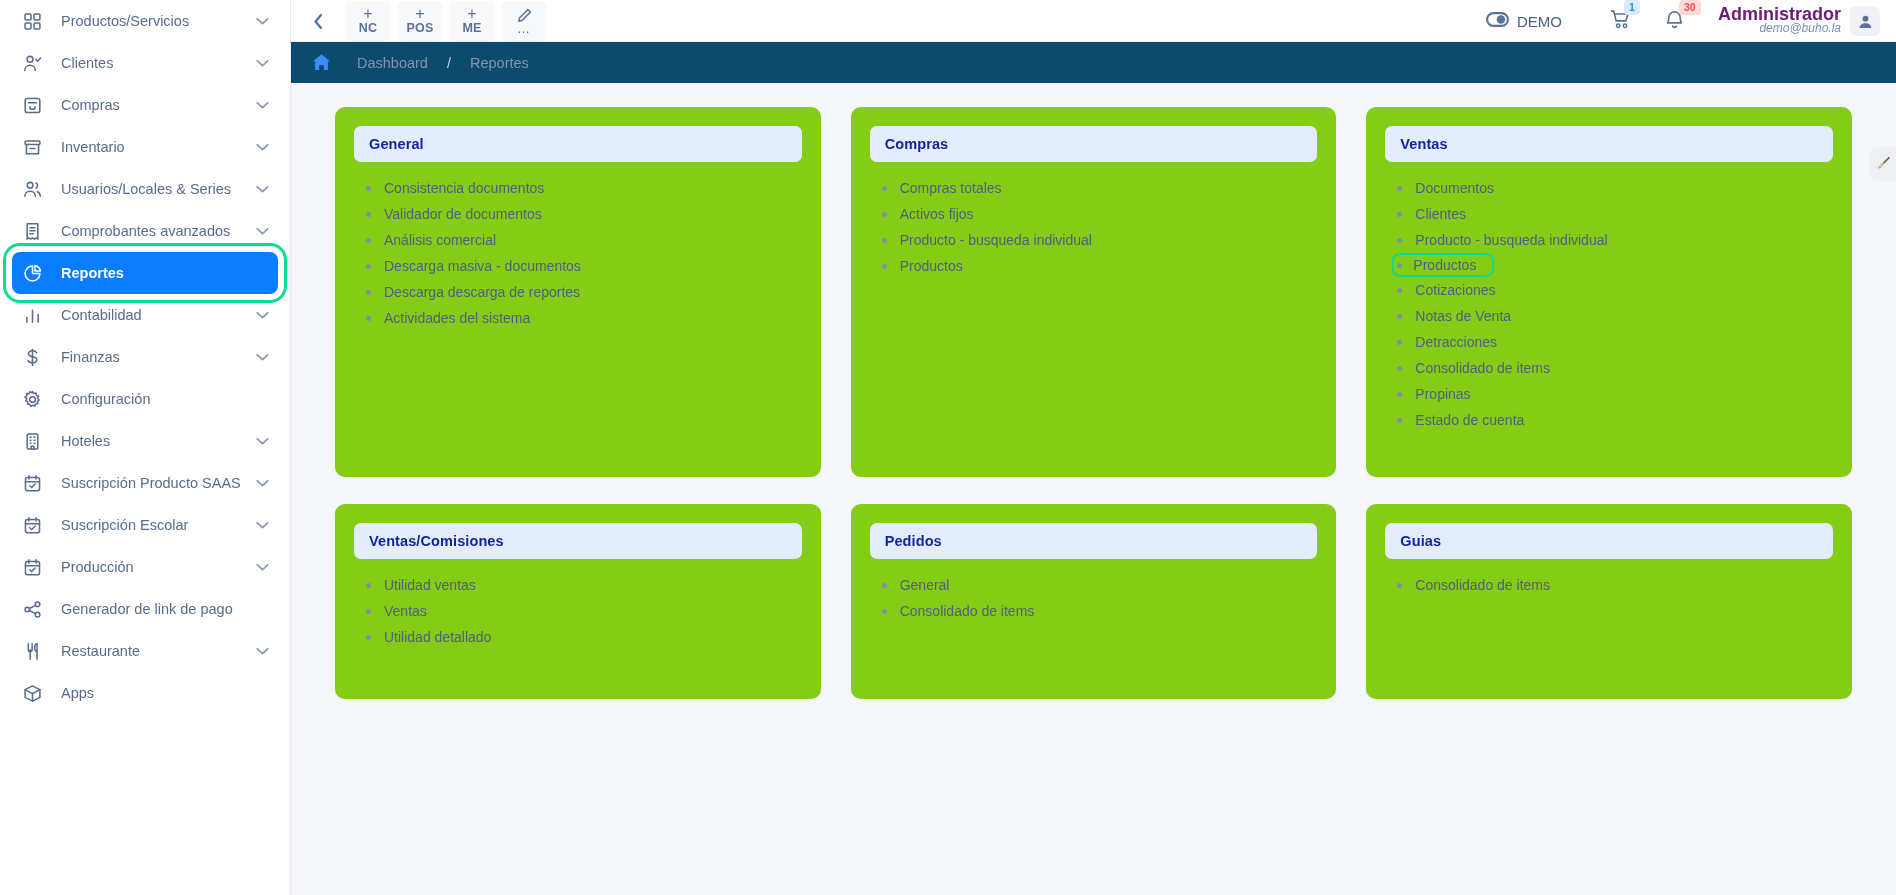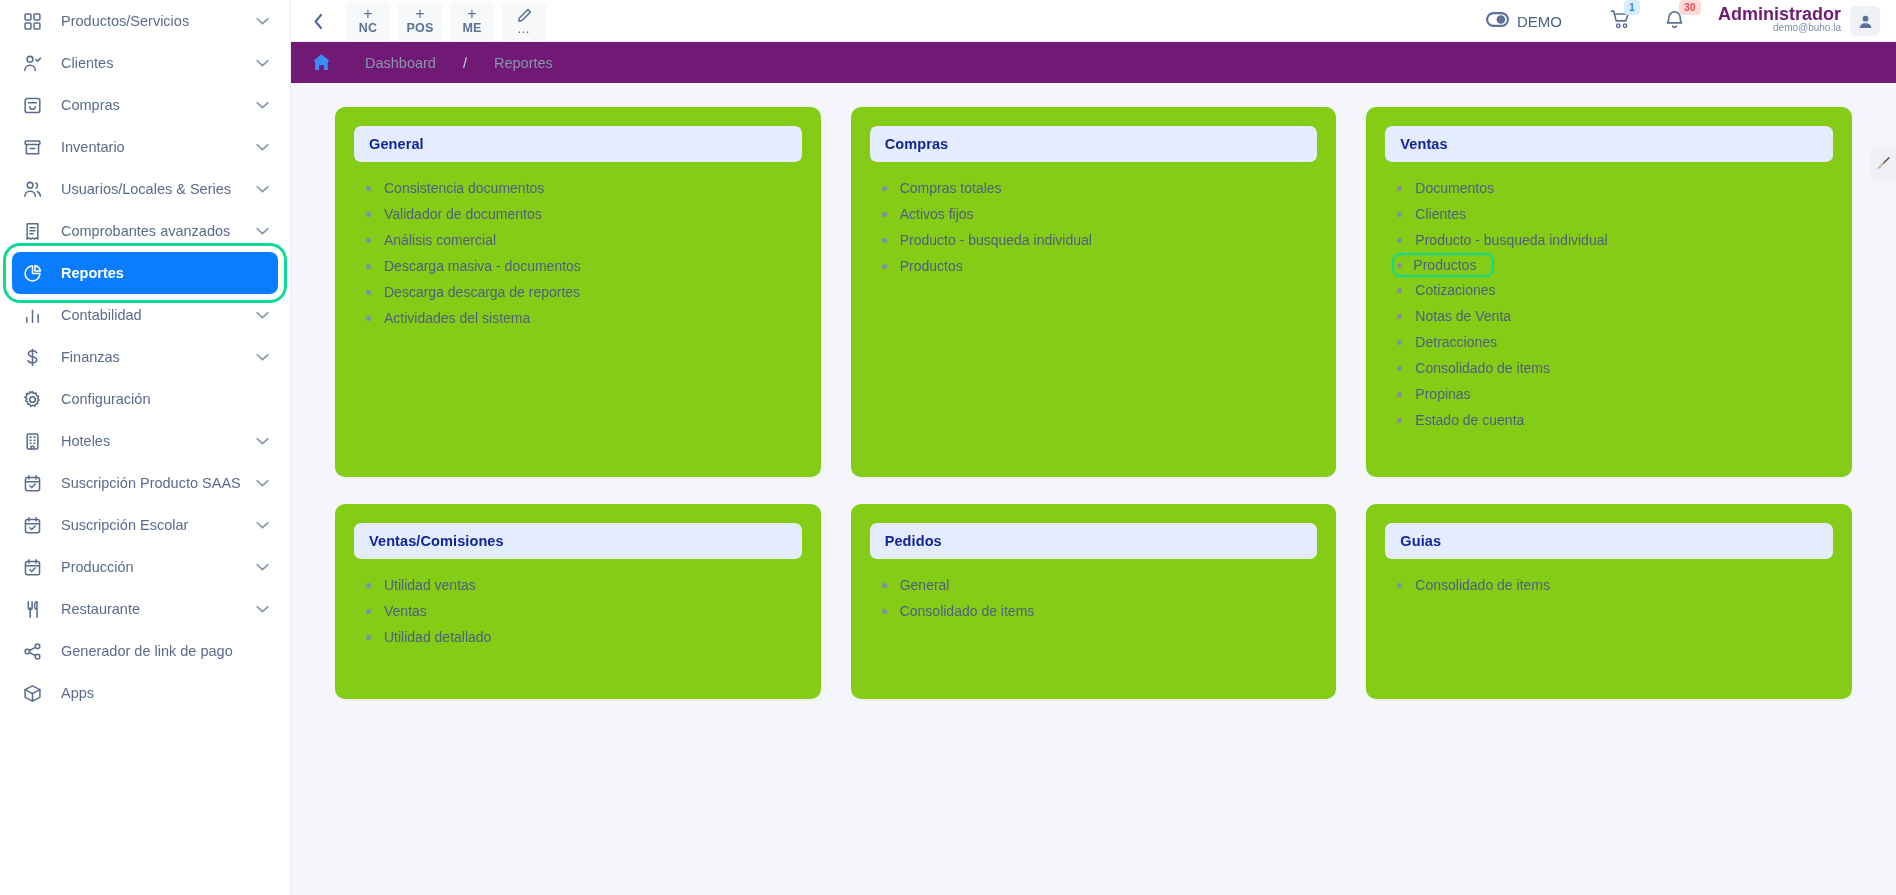--- a/index.html
+++ b/index.html
@@ -83,30 +83,30 @@
   .badge {
     position: absolute; top: -9px; left: 14px;
     font-size: 10.5px; font-weight: 700; padding: 1.5px 5px;
     border-radius: 4px; line-height: 12px;
   }
   .badge.blue { background: #d9ecfd; color: #2f8fe0; }
   .badge.red  { background: #fdd9d9; color: #ef4b4b; }
   .user-block { display: flex; align-items: center; gap: 9px; cursor: pointer; }
   .user-text { text-align: right; line-height: 14px; }
   .user-name { font-size: 18px; font-weight: 700; color: #701a75; }
-  .user-mail { font-size: 10px; color: #7d8fab; }
+  .user-mail { font-size: 12px; color: #7d8fab; font-style: italic; }
   .avatar {
     width: 30px; height: 30px; background: #eef1f5; border-radius: 6px;
     display: flex; align-items: center; justify-content: center; color: #5b7296;
   }
 
   
   .crumbbar {
-    height: 41px; flex: 0 0 41px; background: #701a75;
-    display: flex; align-items: center; padding-left: 21px; gap: 16px;
+    height: 41px; flex: 0 0 41px; background: #0c4a6e;
+    display: flex; align-items: center; padding-left: 21px; gap: 8px;
   }
   .home-ico { color: #3b8cf4; display: flex; align-items: center; margin-right: 18px; cursor: pointer; }
   .crumb { font-size: 14.5px; color: #8795ad; cursor: pointer; }
   .crumb-sep { font-size: 14.5px; color: #c8d0dd; margin: 0 11px; }
 
   
   .content { flex: 1; padding: 24px 44px 0 44px; overflow: hidden; }
   .card-row { display: flex; gap: 30px; margin-bottom: 27px; }
   .card {
     flex: 1; background: #84cc16; border-radius: 10px;
@@ -341,40 +341,40 @@
           <span class="lbl">Producción</span>
           <span class="chev">
             <svg width="13" height="9" viewBox="0 0 14 9" fill="none">
               <path d="M1.4 1.6 7 6.8l5.6-5.2" stroke="#8d9bb5" stroke-width="2" stroke-linecap="round" stroke-linejoin="round"></path>
             </svg>
           </span>
         </div>
         <div class="nav-item">
           <span class="ico">
             <svg width="19" height="19" viewBox="0 0 20 20" fill="none" stroke="#5a6b8c" stroke-width="1.6" stroke-linecap="round" stroke-linejoin="round">
-              <path d="M5.6 1.8v6.3a2 2 0 0 0 4 0V1.8M7.6 8.1v10.1M14.8 1.8c-1.7 0-2.6 2.1-2.6 4.6s.9 3.5 2.6 3.5V1.8zM14.8 9.9v8.3"></path>
-            </svg>
-          </span>
-          <span class="lbl">Restaurante</span>
-          <span class="chev">
-            <svg width="13" height="9" viewBox="0 0 14 9" fill="none">
-              <path d="M1.4 1.6 7 6.8l5.6-5.2" stroke="#8d9bb5" stroke-width="2" stroke-linecap="round" stroke-linejoin="round"></path>
-            </svg>
-          </span>
-        </div>
-        <div class="nav-item">
-          <span class="ico">
-            <svg width="19" height="19" viewBox="0 0 20 20" fill="none" stroke="#5a6b8c" stroke-width="1.6" stroke-linecap="round" stroke-linejoin="round">
               <circle cx="15.3" cy="4.6" r="2.4"></circle>
               <circle cx="4.6" cy="10" r="2.4"></circle>
               <circle cx="15.3" cy="15.4" r="2.4"></circle>
               <path d="M6.8 8.9l6.3-3.2M6.8 11.1l6.3 3.2"></path>
             </svg>
           </span>
           <span class="lbl">Generador de link de pago</span>
+        </div>
+        <div class="nav-item">
+          <span class="ico">
+            <svg width="19" height="19" viewBox="0 0 20 20" fill="none" stroke="#5a6b8c" stroke-width="1.6" stroke-linecap="round" stroke-linejoin="round">
+              <path d="M5.6 1.8v6.3a2 2 0 0 0 4 0V1.8M7.6 8.1v10.1M14.8 1.8c-1.7 0-2.6 2.1-2.6 4.6s.9 3.5 2.6 3.5V1.8zM14.8 9.9v8.3"></path>
+            </svg>
+          </span>
+          <span class="lbl">Restaurante</span>
+          <span class="chev">
+            <svg width="13" height="9" viewBox="0 0 14 9" fill="none">
+              <path d="M1.4 1.6 7 6.8l5.6-5.2" stroke="#8d9bb5" stroke-width="2" stroke-linecap="round" stroke-linejoin="round"></path>
+            </svg>
+          </span>
         </div>
         <div class="nav-item">
           <span class="ico">
             <svg width="19" height="19" viewBox="0 0 20 20" fill="none" stroke="#5a6b8c" stroke-width="1.6" stroke-linecap="round" stroke-linejoin="round">
               <path d="M10 1.9 17.8 6v8L10 18.1 2.2 14V6z"></path>
               <path d="M2.2 6 10 10.1 17.8 6M10 10.1v8"></path>
             </svg>
           </span>
           <span class="lbl">Apps</span>
         </div>

